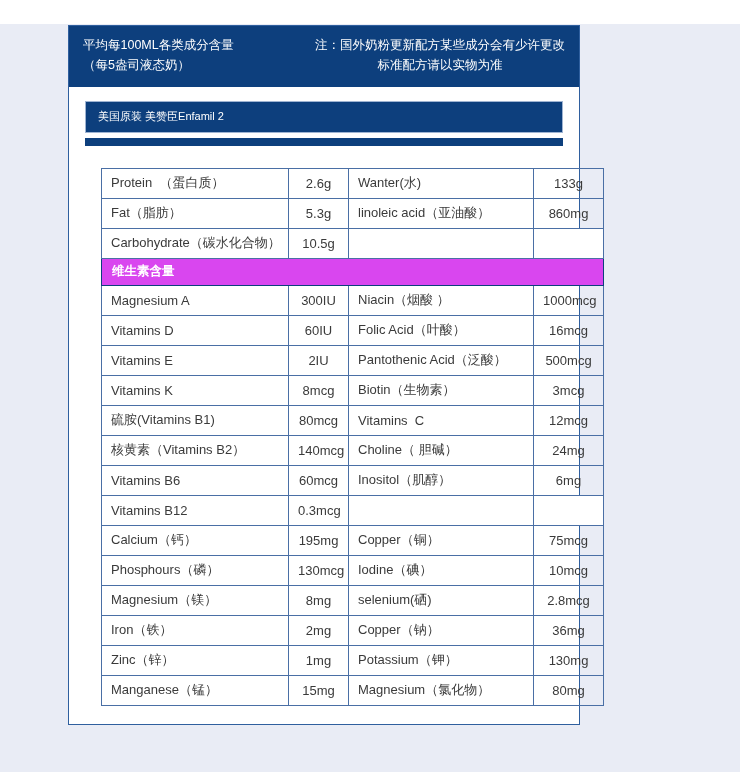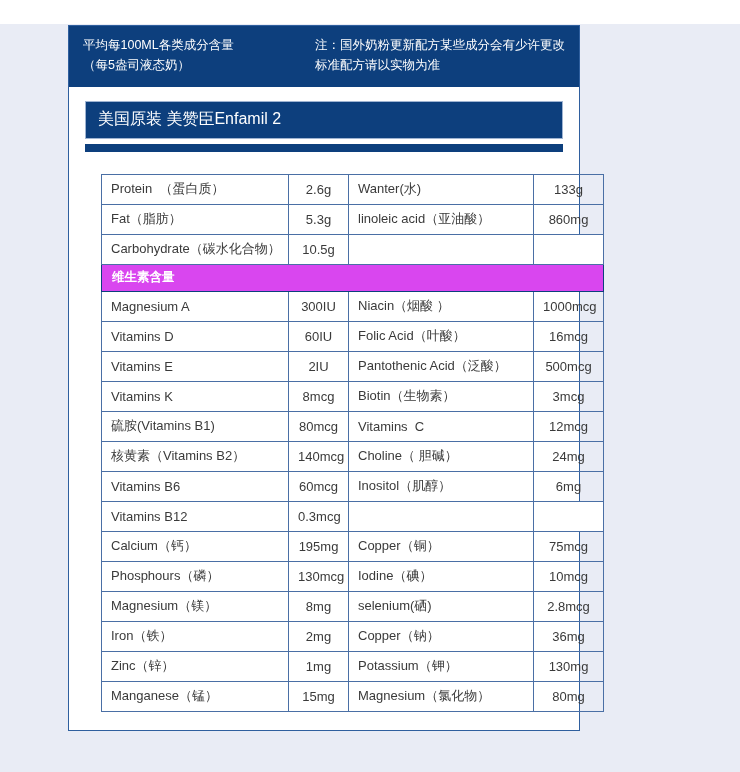--- a/index.html
+++ b/index.html
@@ -51,31 +51,31 @@
     justify-content: space-between;
     align-items: flex-start;
     box-sizing: border-box;
   }
   .header-left, .header-right {
     font-size: 12.5px;
     line-height: 1.62;
     white-space: pre-line;
   }
   .header-left { text-align: left; }
-  .header-right { text-align: left; }
+  .header-right { text-align: center; }
 
   
   .title-wrap {
     padding: 14px 16px 0 16px;
   }
   .title-bar {
     background: #0d3f7d;
     border: 1px solid #9fb4d2;
     color: #ffffff;
-    font-size: 16px;
+    font-size: 11px;
     padding: 7px 12px 8px 12px;
     box-sizing: border-box;
   }
   .accent-rule {
     margin-top: 5px;
     height: 8px;
     background: #0d3f7d;
   }
 
   

